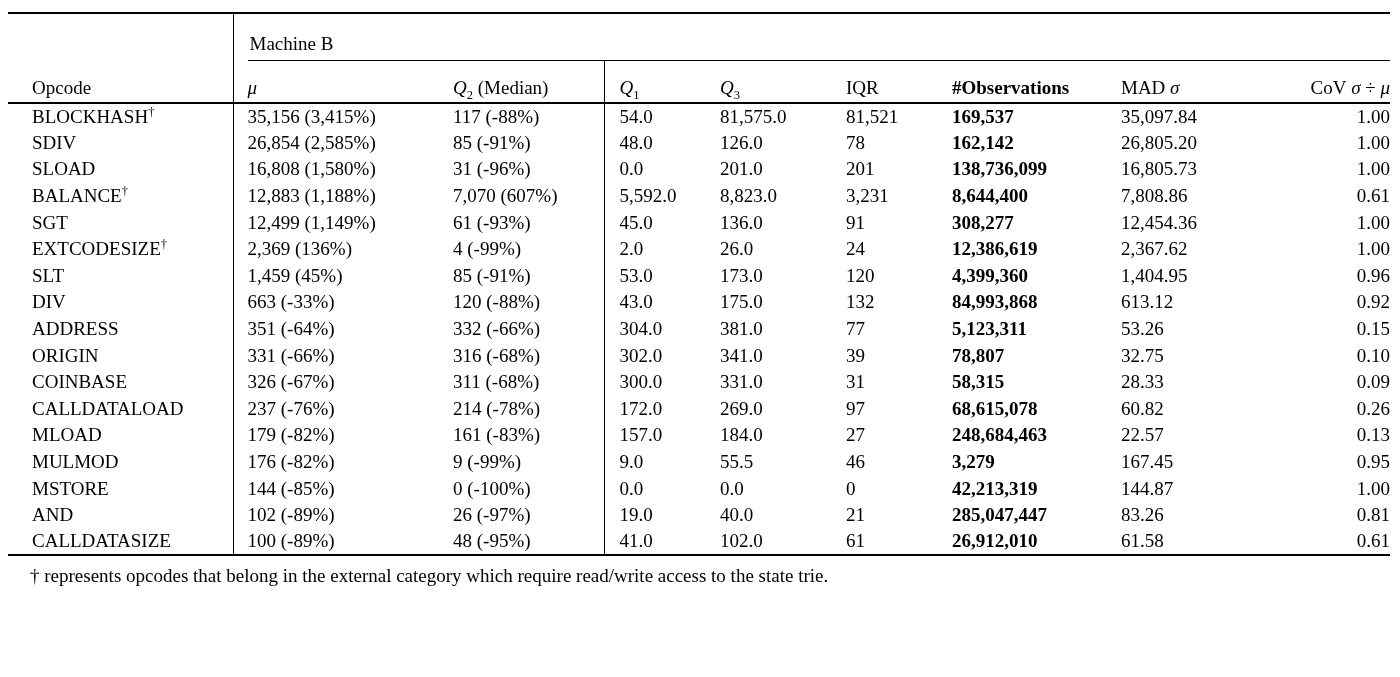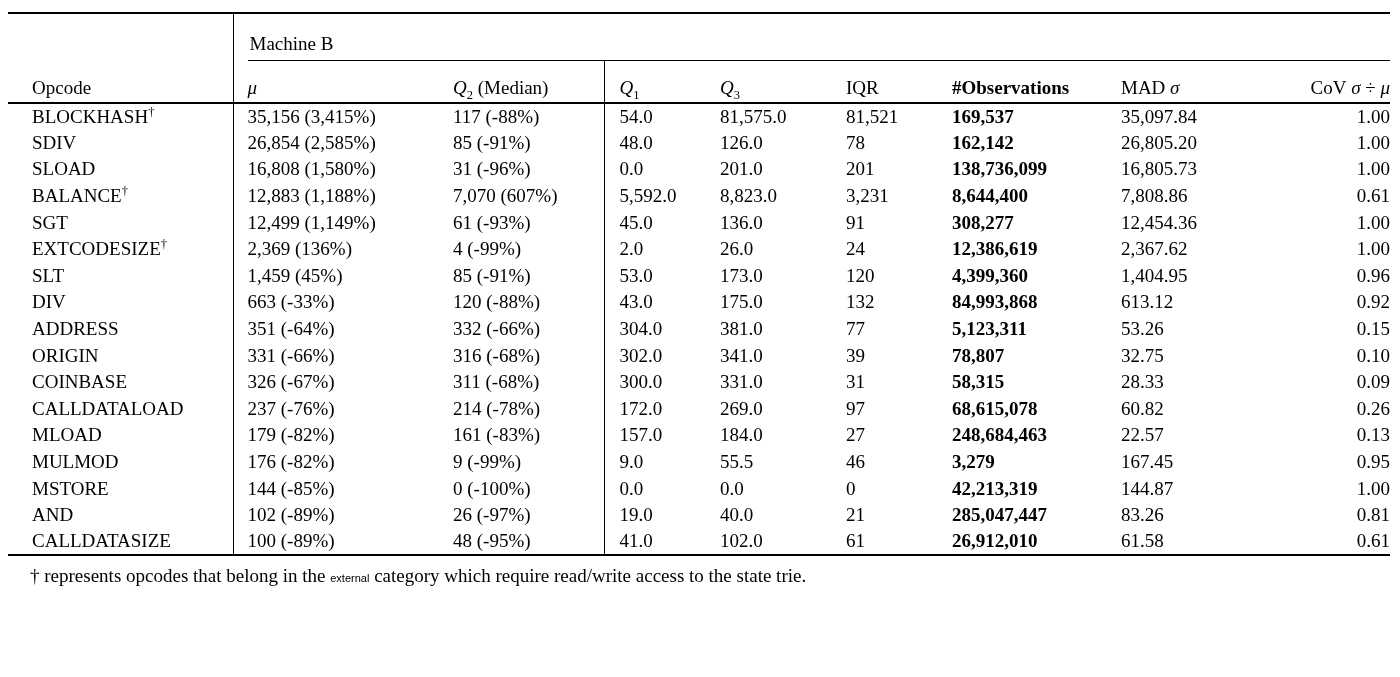--- a/index.html
+++ b/index.html
@@ -90,22 +90,22 @@
     font-size: 12.5px;
     line-height: 0;
     vertical-align: super;
   }
 
   .footnote {
     margin: 9px 0 0 30px;
     font-size: 19px;
   }
   .footnote .mono {
-    font-family: Liberation Sans, sans-serif;
-    font-size: 11px;
+    font-family: Liberation Serif, serif;
+    font-size: 19px;
   }
 </style>
 </head>
 <body>
 
 <div class="paper-table-wrap">
   <table class="stats-table">
     <colgroup>
       <col class="c1">
         <col class="c2">

